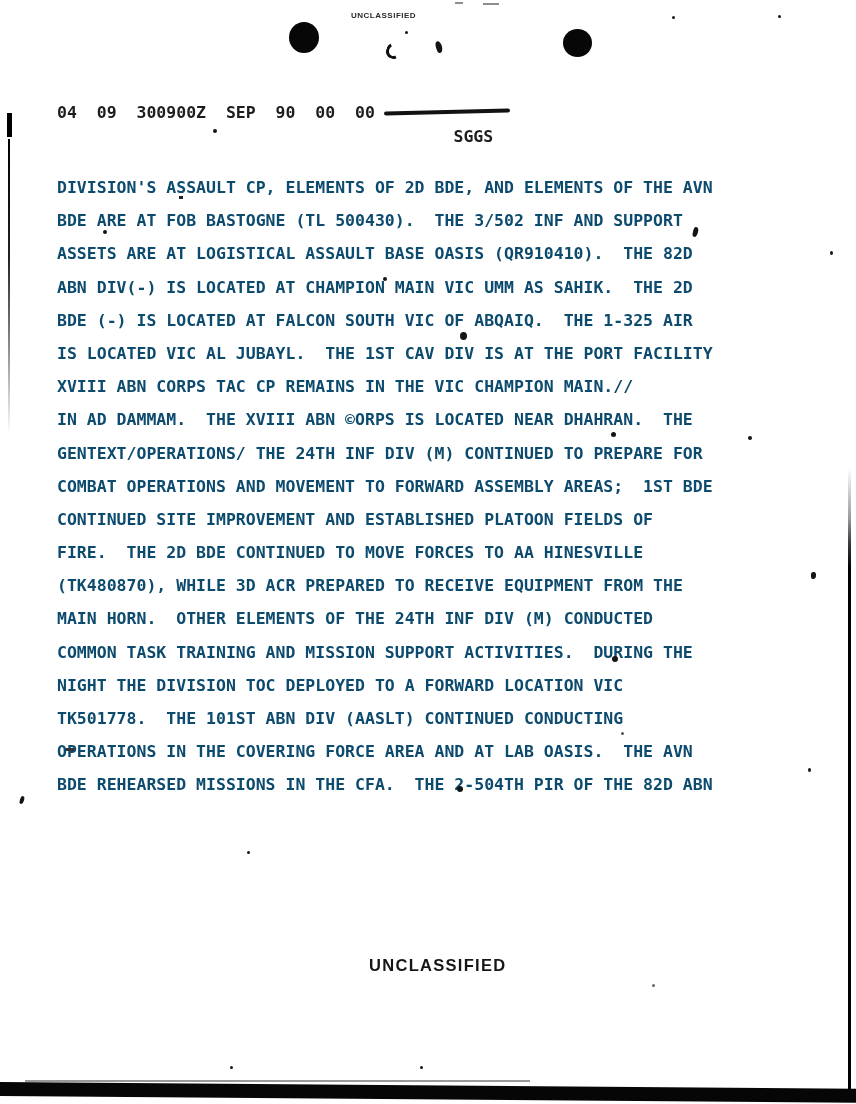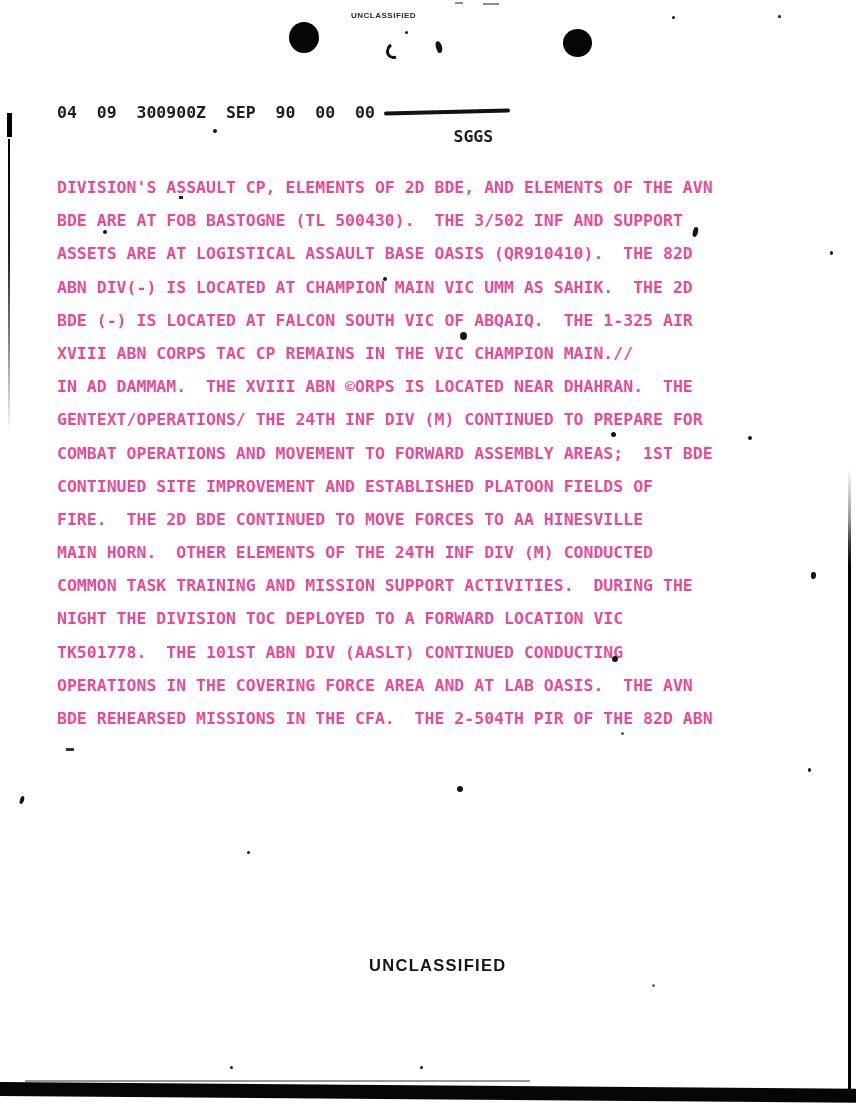--- a/index.html
+++ b/index.html
@@ -18,21 +18,21 @@
     font:bold 16.5px/24px "DejaVu Sans Mono",monospace;color:#1d1d1d;
     white-space:pre;
   }
   .struck{position:relative;margin-left:19px;font-weight:bold;}
   .strike-line{
     position:absolute;left:-10px;right:-17px;top:9px;height:4px;
     background:#121212;transform:rotate(-1.4deg);border-radius:2px;
   }
   .body-block{
     position:absolute;left:57px;top:171px;
-    font-size:16.5px;font-weight:bold;color:#ec4899;
+    font-size:16.5px;font-weight:bold;color:#0c4a6e;
   }
   .bline{white-space:pre;height:33.2px;line-height:33.2px;}
   .bottom-class{
     position:absolute;left:369px;top:956px;
     font-family:"Liberation Sans",sans-serif;font-size:16.5px;font-weight:600;
     letter-spacing:1.3px;color:#161616;
   }
   
   .hole{position:absolute;background:#070707;border-radius:50%;}
   .hole-left{left:289px;top:22px;width:30px;height:31px;}
@@ -78,26 +78,28 @@
       <i class="strike-line"></i>
     </span>
   </div>
 
   <div class="body-block">
       <div class="bline">DIVISION'S ASSAULT CP, ELEMENTS OF 2D BDE, AND ELEMENTS OF THE AVN</div>
       <div class="bline">BDE ARE AT FOB BASTOGNE (TL 500430).  THE 3/502 INF AND SUPPORT</div>
       <div class="bline">ASSETS ARE AT LOGISTICAL ASSAULT BASE OASIS (QR910410).  THE 82D</div>
       <div class="bline">ABN DIV(-) IS LOCATED AT CHAMPION MAIN VIC UMM AS SAHIK.  THE 2D</div>
       <div class="bline">BDE (-) IS LOCATED AT FALCON SOUTH VIC OF ABQAIQ.  THE 1-325 AIR</div>
+      <div class="bline">IS LOCATED VIC AL JUBAYL.  THE 1ST CAV DIV IS AT THE PORT FACILITY</div>
       <div class="bline">XVIII ABN CORPS TAC CP REMAINS IN THE VIC CHAMPION MAIN.//</div>
       <div class="bline">IN AD DAMMAM.  THE XVIII ABN ©ORPS IS LOCATED NEAR DHAHRAN.  THE</div>
       <div class="bline">GENTEXT/OPERATIONS/ THE 24TH INF DIV (M) CONTINUED TO PREPARE FOR</div>
       <div class="bline">COMBAT OPERATIONS AND MOVEMENT TO FORWARD ASSEMBLY AREAS;  1ST BDE</div>
       <div class="bline">CONTINUED SITE IMPROVEMENT AND ESTABLISHED PLATOON FIELDS OF</div>
       <div class="bline">FIRE.  THE 2D BDE CONTINUED TO MOVE FORCES TO AA HINESVILLE</div>
+      <div class="bline">(TK480870), WHILE 3D ACR PREPARED TO RECEIVE EQUIPMENT FROM THE</div>
       <div class="bline">MAIN HORN.  OTHER ELEMENTS OF THE 24TH INF DIV (M) CONDUCTED</div>
       <div class="bline">COMMON TASK TRAINING AND MISSION SUPPORT ACTIVITIES.  DURING THE</div>
       <div class="bline">NIGHT THE DIVISION TOC DEPLOYED TO A FORWARD LOCATION VIC</div>
       <div class="bline">TK501778.  THE 101ST ABN DIV (AASLT) CONTINUED CONDUCTING</div>
       <div class="bline">OPERATIONS IN THE COVERING FORCE AREA AND AT LAB OASIS.  THE AVN</div>
       <div class="bline">BDE REHEARSED MISSIONS IN THE CFA.  THE 2-504TH PIR OF THE 82D ABN</div>
     </div>
 
   <div class="bottom-class">UNCLASSIFIED</div>
 

